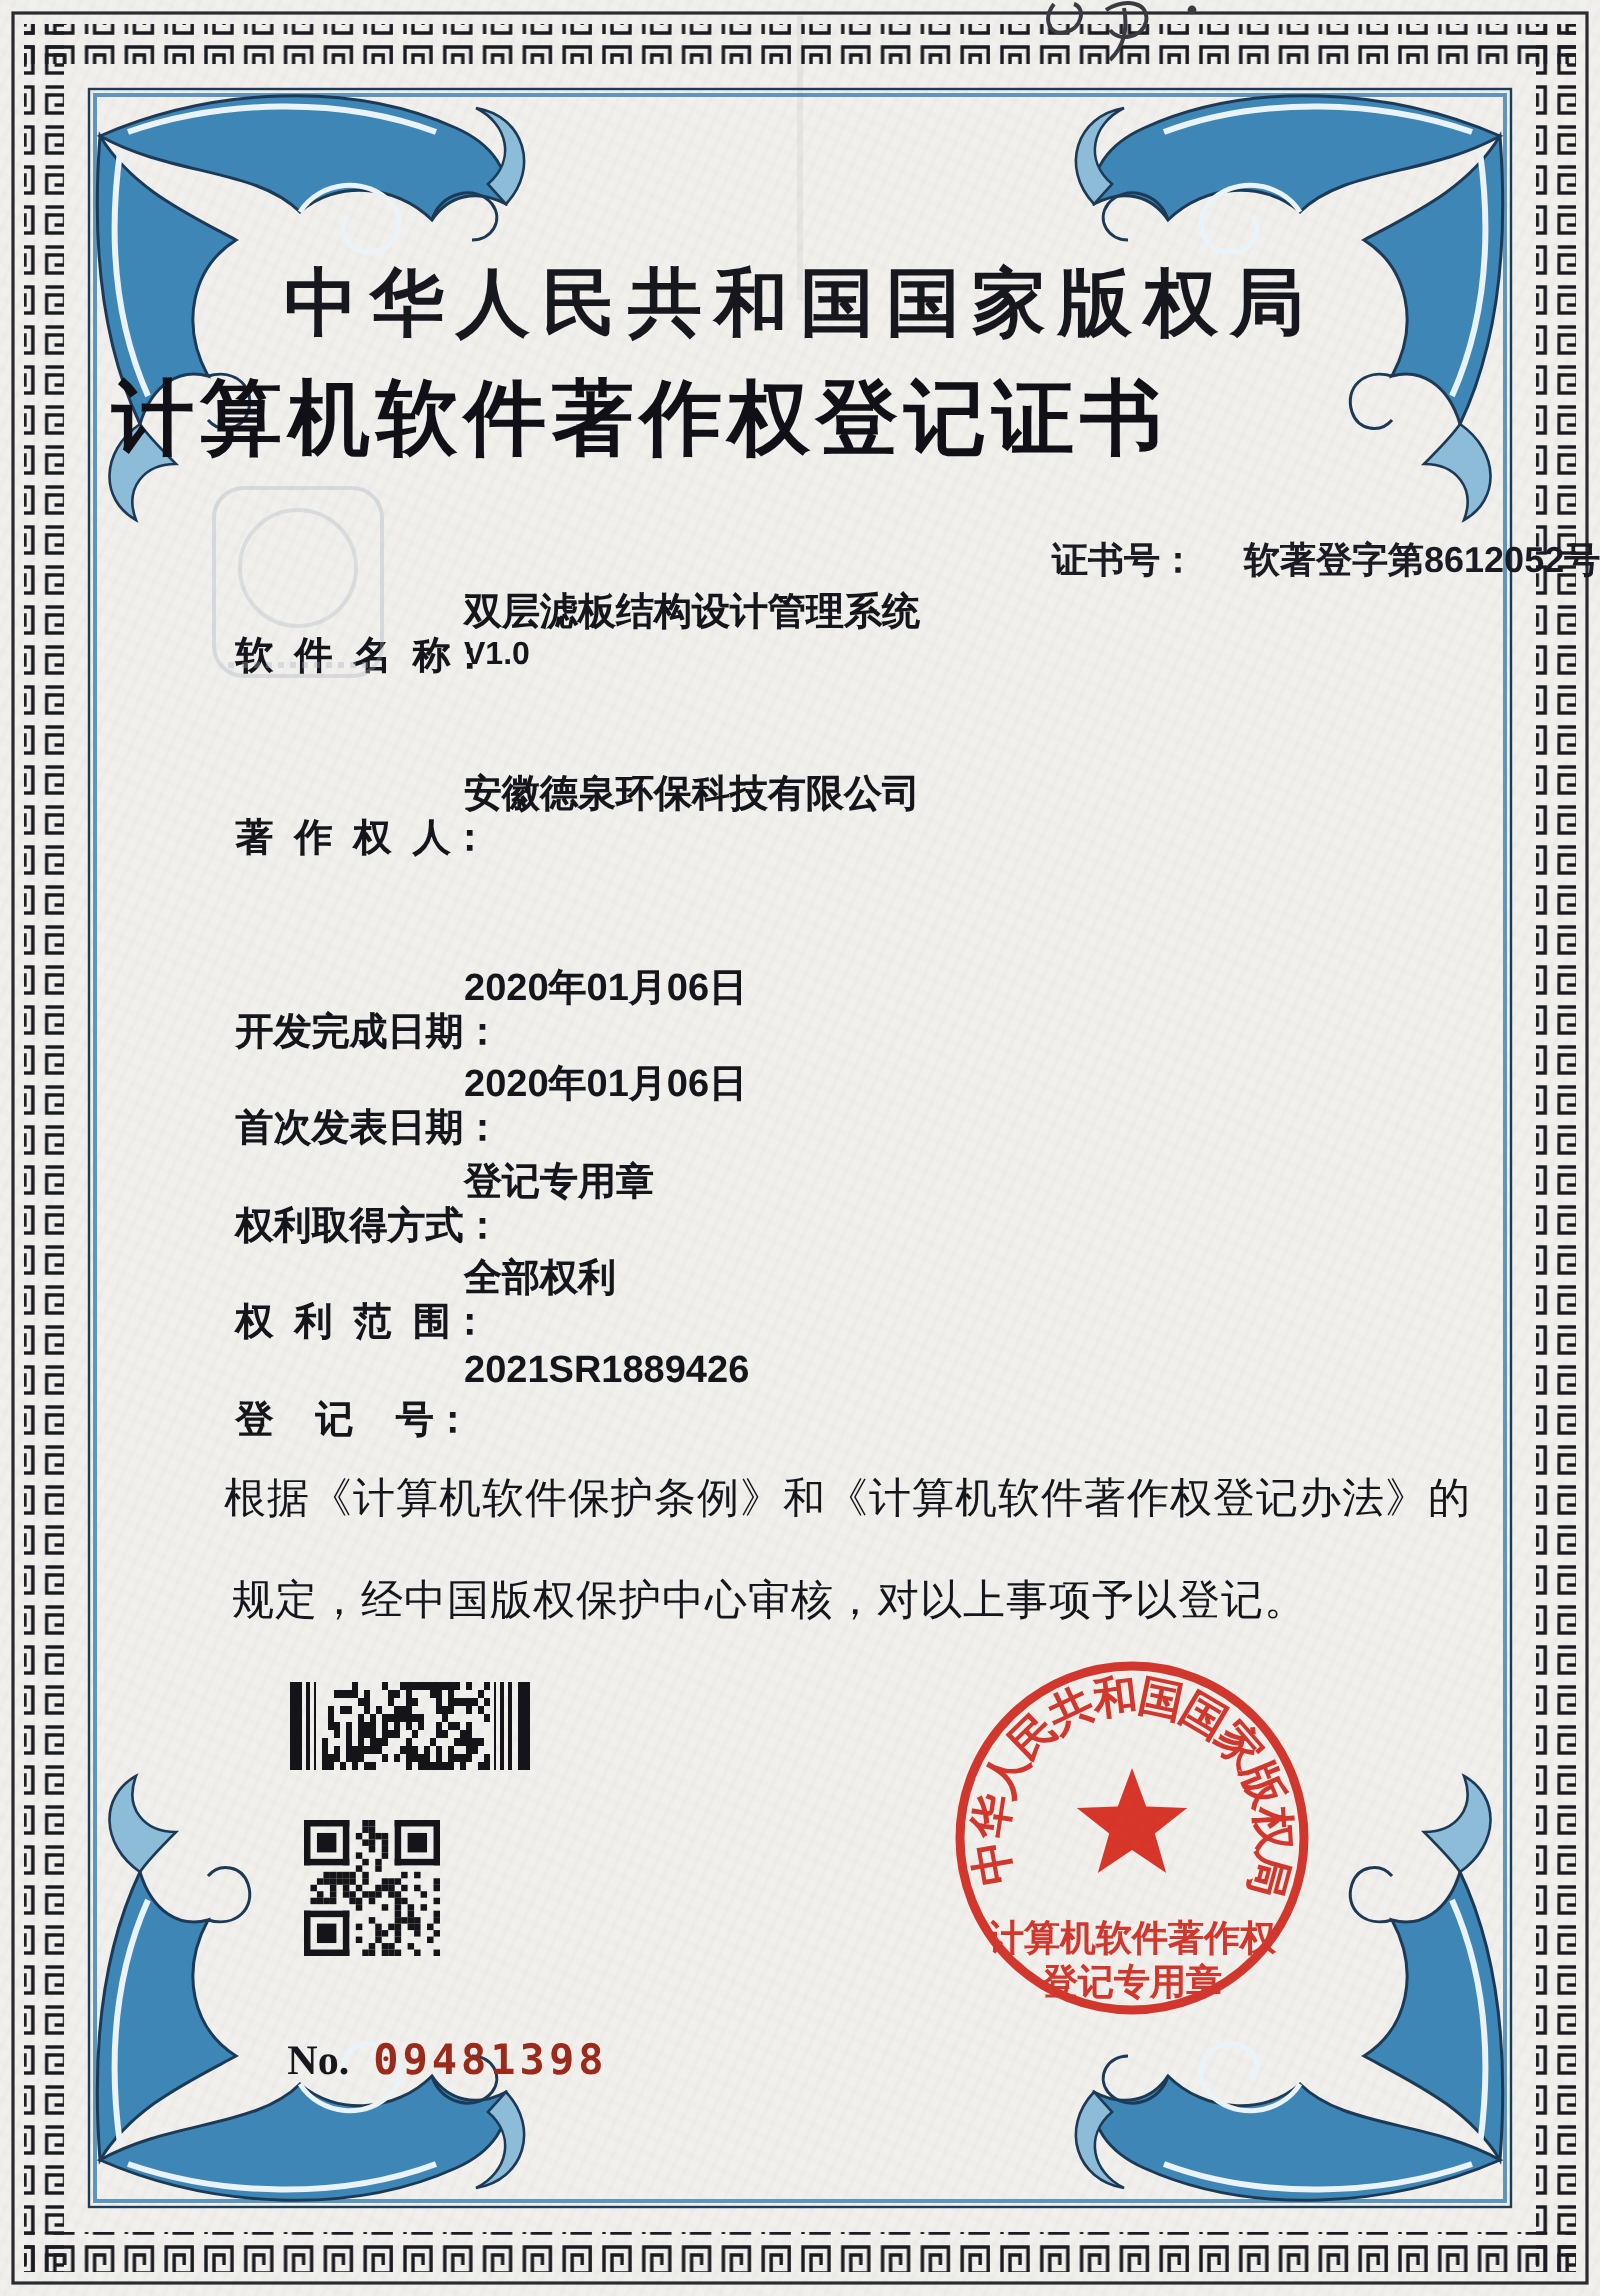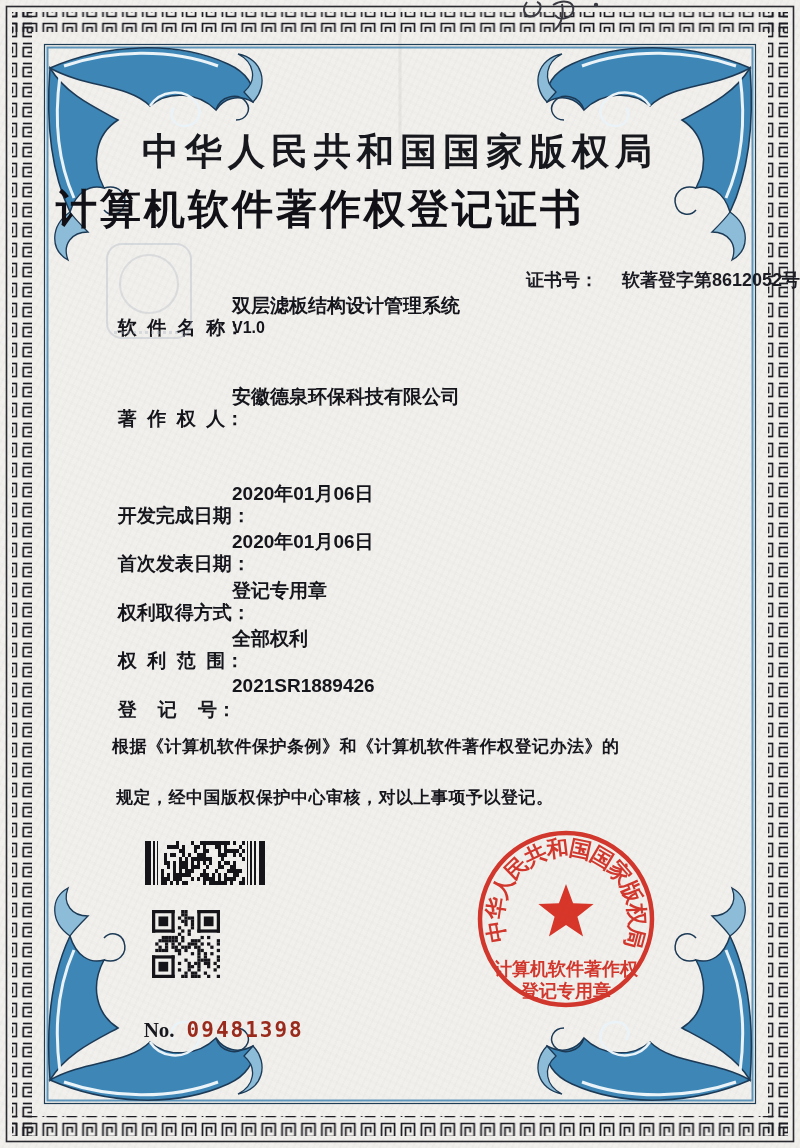--- a/index.html
+++ b/index.html
@@ -20,21 +20,21 @@
   .cert-title{position:absolute;top:182px;left:0;width:640px;text-align:center;
     font-weight:bold;font-size:41px;letter-spacing:3px;color:#101016;}
   .certno{position:absolute;top:247px;left:496px;font-size:18px;font-weight:bold;color:#1b1b23;white-space:pre;}
   .certno .cval{margin-left:24px;}
 
   .row{position:absolute;left:86px;width:680px;font-size:19px;font-weight:bold;color:#15151c;white-space:pre;}
   .row .lbl{display:inline-block;}
   .row .val{position:absolute;left:146px;top:0;white-space:pre;text-align:right;}
   .val2{position:absolute;left:232px;top:319px;font-size:16px;font-weight:bold;color:#15151c;}
 
-  .stmt{position:absolute;font-size:17px;font-weight:bold;letter-spacing:0.5px;color:#15151c;white-space:pre;}
+  .stmt{position:absolute;font-size:21px;font-weight:normal;letter-spacing:0.5px;color:#15151c;white-space:pre;}
   .stmt.l1{left:112px;top:735px;}
   .stmt.l2{left:84px;top:786px;margin-left:32px;}
 
   .serial{position:absolute;left:117px;top:1000px;white-space:pre;}
   .serial .no{font-family:"Liberation Serif","DejaVu Serif",serif;font-weight:bold;font-size:21px;color:#17171e;}
   .serial .num{font-family:"DejaVu Sans Mono",monospace;font-weight:bold;font-size:21px;
     letter-spacing:2px;color:#9a2b1c;margin-left:12px;}
 
   .issue-date{position:absolute;left:487px;top:1003px;font-size:25px;font-weight:bold;
     letter-spacing:1px;color:#101016;z-index:6;}

